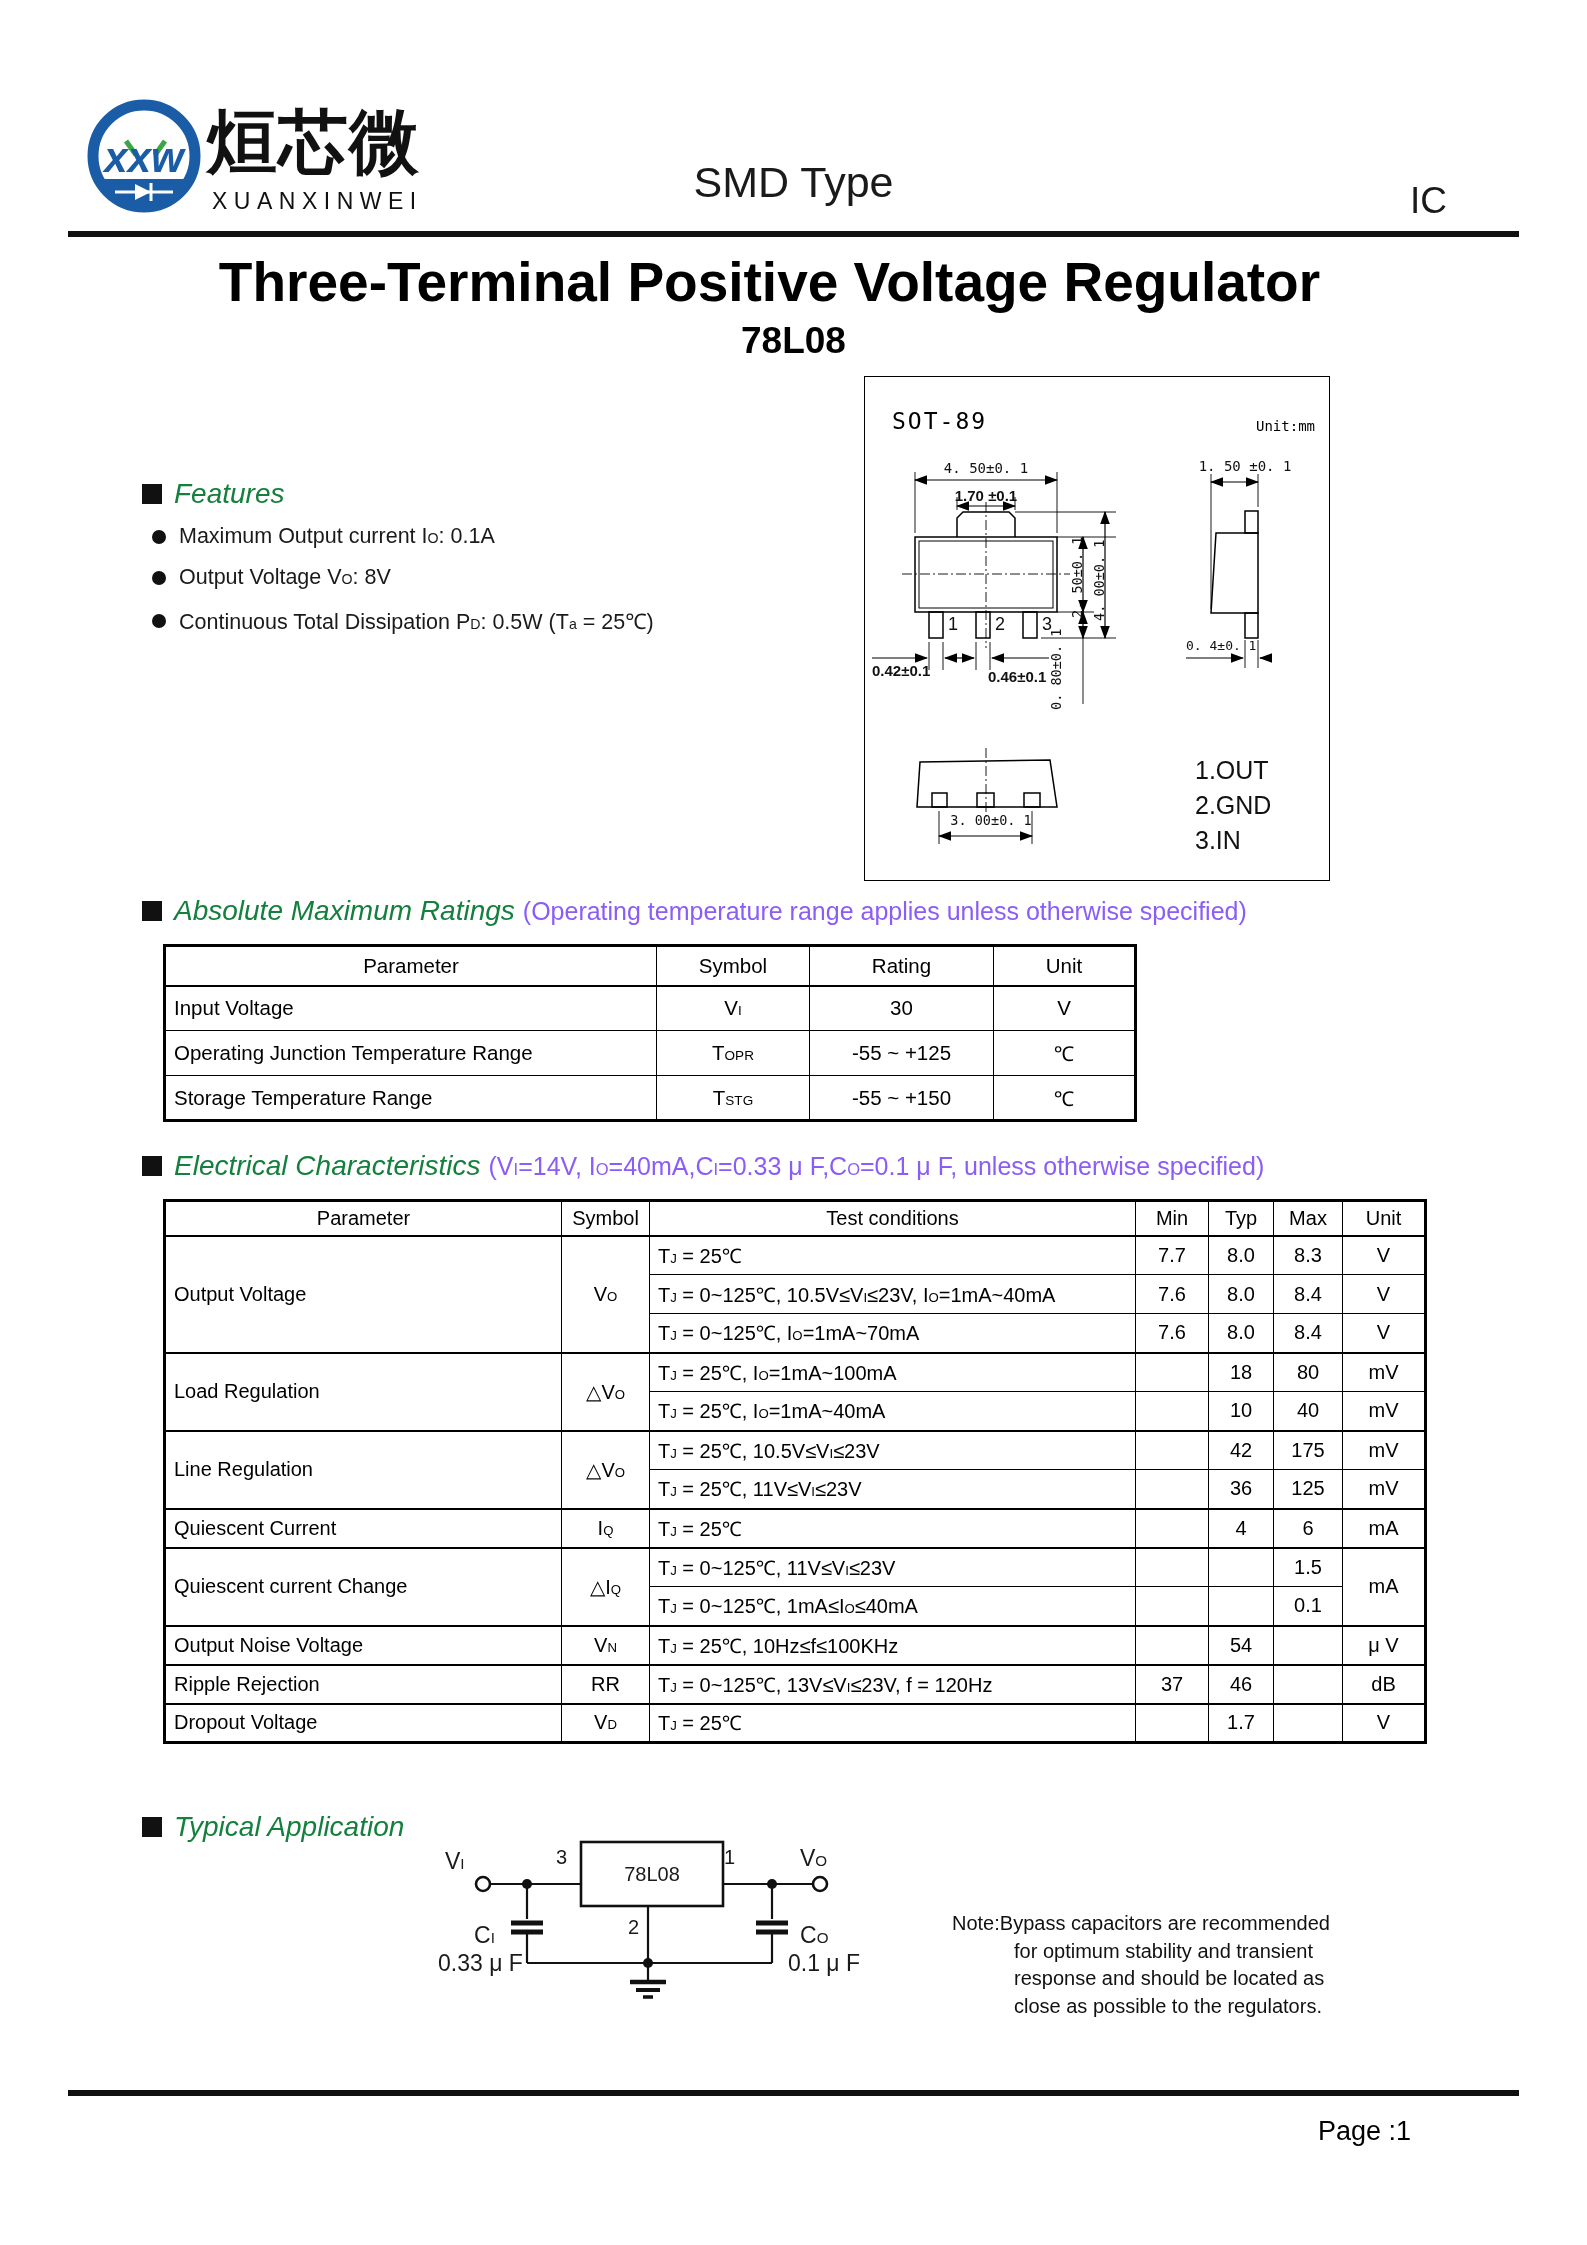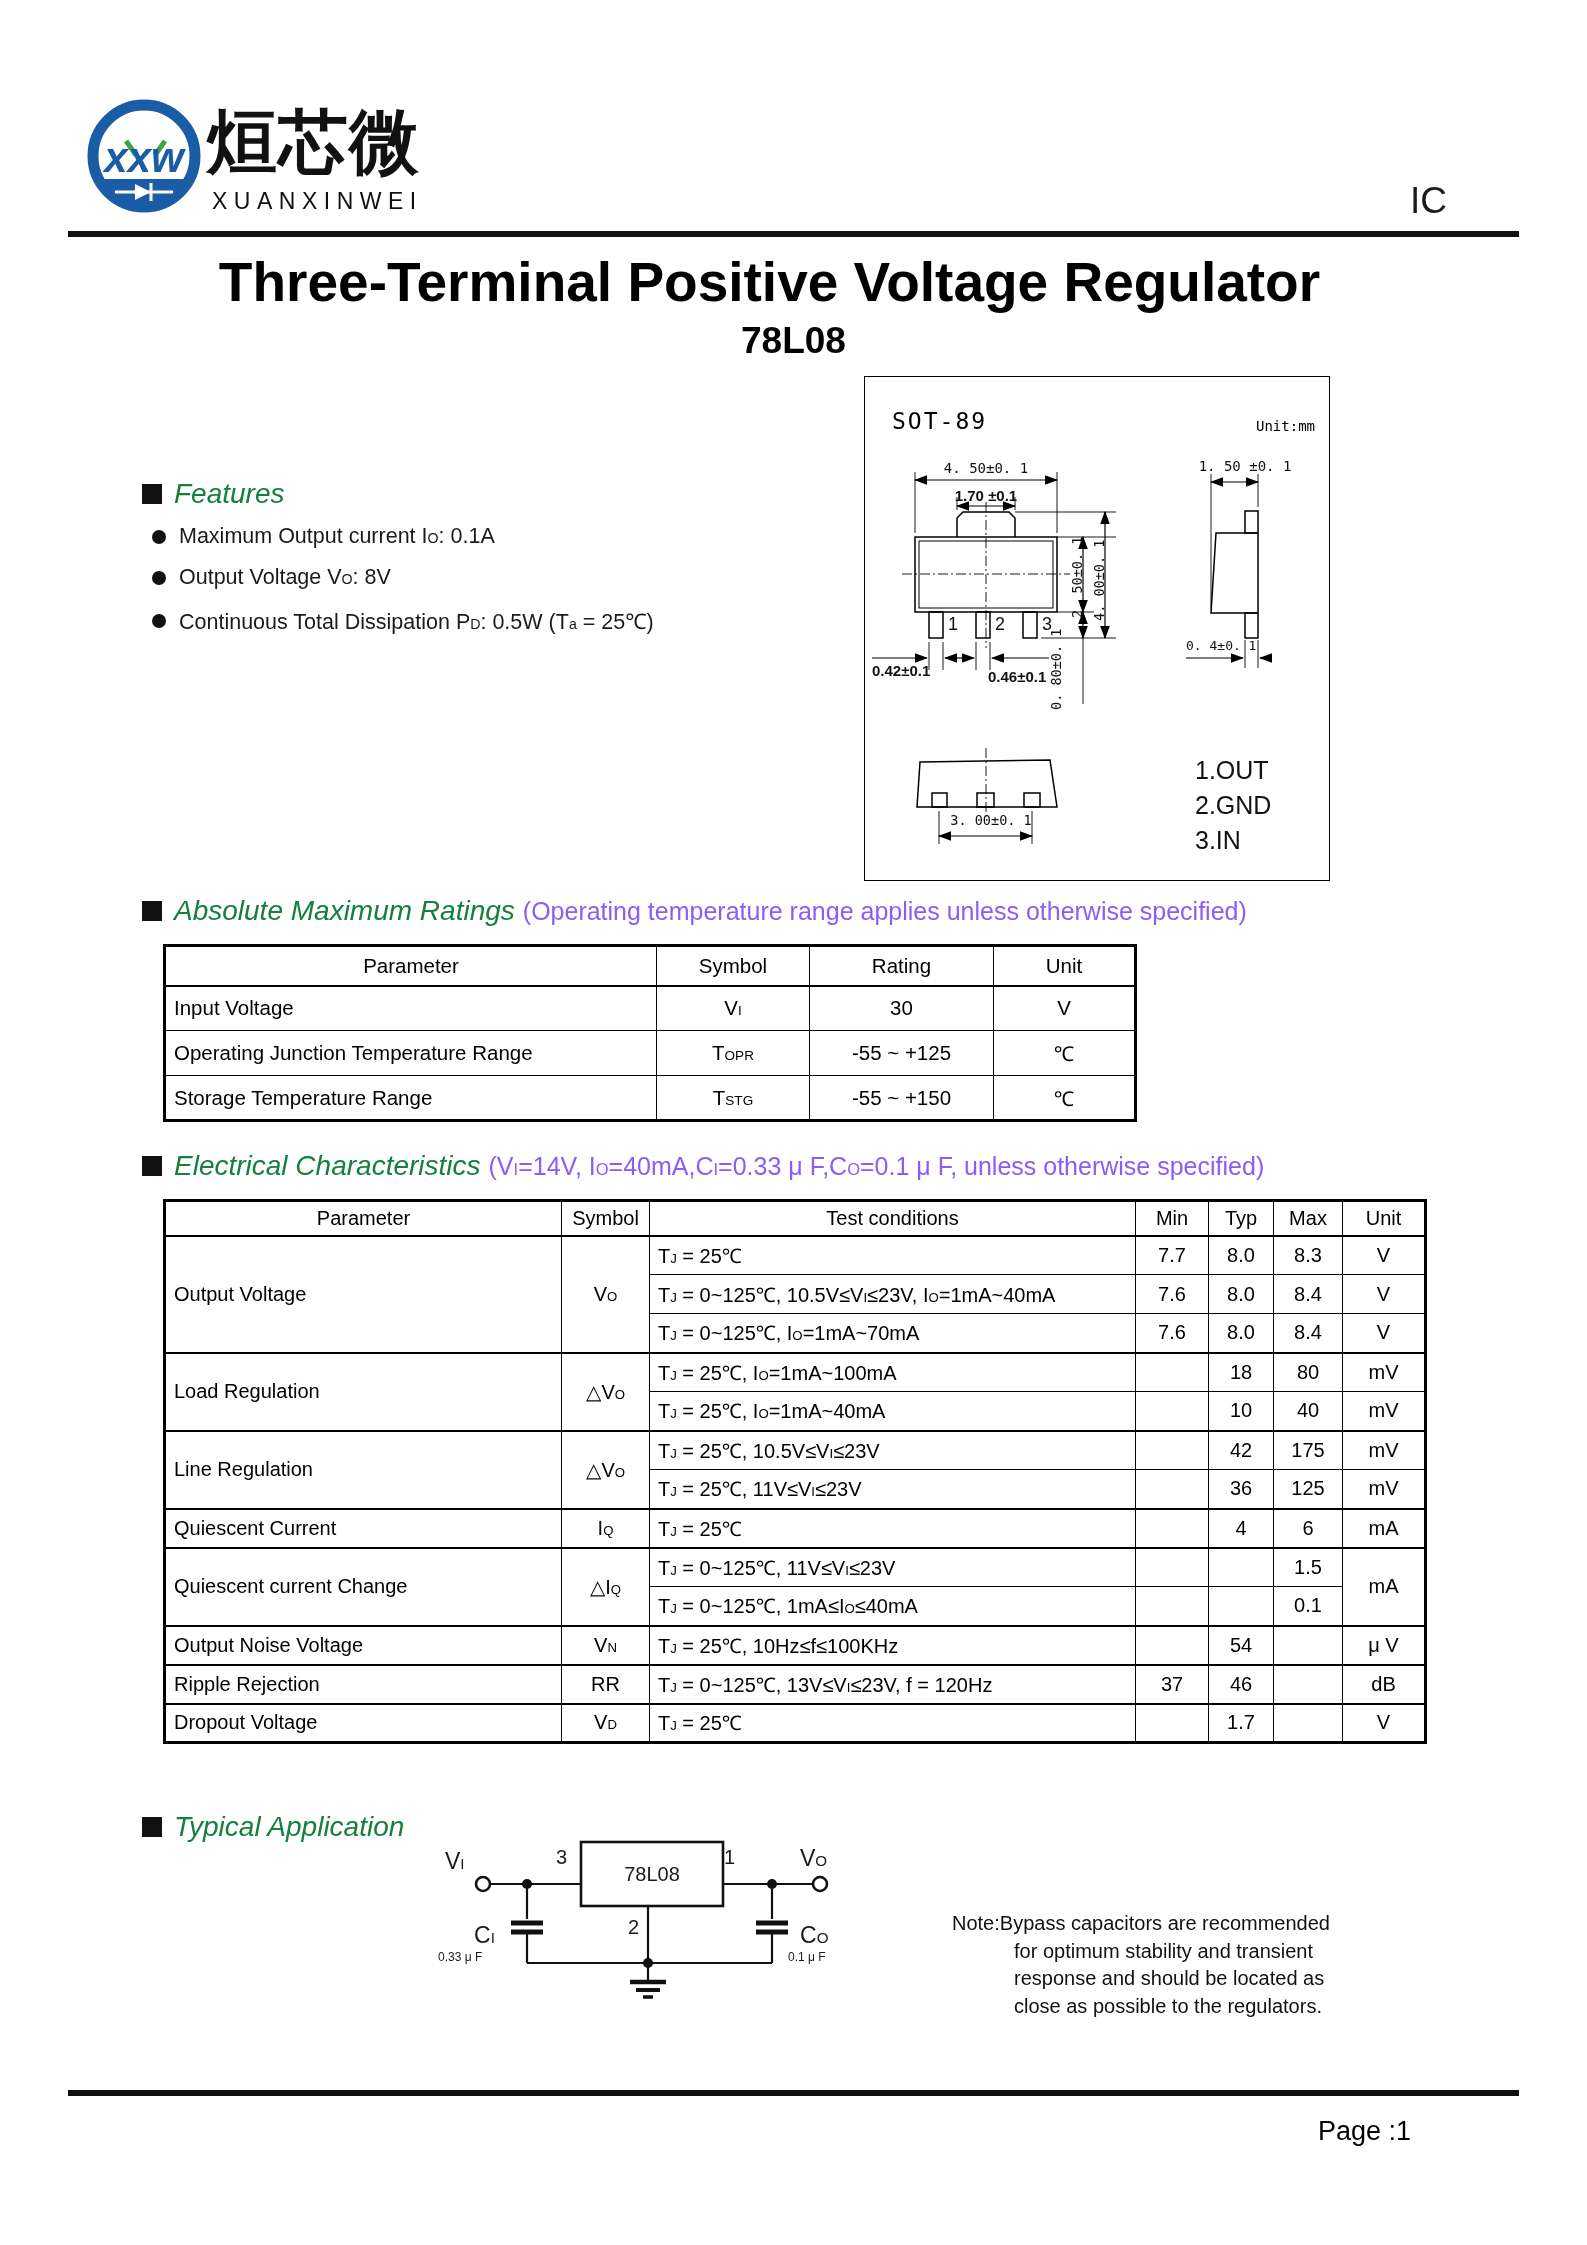--- a/index.html
+++ b/index.html
@@ -42,21 +42,21 @@
   .pkg-box { position:absolute; left:864px; top:376px; width:466px; height:505px; border:1.6px solid #000;}
   .mono { font-family:"DejaVu Sans Mono", monospace;}
   .dim { position:absolute; font-size:14px; white-space:nowrap; color:#111;}
   .rlabel { position:absolute; transform:rotate(-90deg); transform-origin:left bottom; white-space:nowrap;
             font-family:"DejaVu Sans Mono", monospace; font-size:13.5px; height:16px; line-height:16px; color:#111;}
   .pinnum { position:absolute; font-size:18px; color:#111;}
   .pinlist { position:absolute; font-size:25px; color:#111;}
   
   .circ-label { position:absolute; font-size:23px; color:#1a1a1a;}
   .circ-small { position:absolute; font-size:20px; color:#1a1a1a;}
-  .circ-val { position:absolute; font-size:12px; color:#1a1a1a;}
+  .circ-val { position:absolute; font-size:23px; color:#1a1a1a;}
   .note-block { position:absolute; left:952px; top:1910px; width:480px; font-size:20px; line-height:27.5px; color:#111;}
   .note-line + .note-line { padding-left:62px; }
   .footer-site { position:absolute; left:0; top:2116px; width:1570px; text-align:center; font-size:26px;}
   .footer-page { position:absolute; left:1318px; top:2116px; font-size:27px;}
   svg text { font-family:"Liberation Sans", sans-serif; }
 </style>
 </head>
 <body>
 
 <div class="page">
@@ -68,20 +68,21 @@
     <text x="59" y="75" text-anchor="middle" font-size="42" font-weight="bold" font-style="italic" fill="#1b5ca6">xxw</text>
     <path d="M13.5,82 A51,51 0 0 0 104.5,82 Z" fill="#1b5ca6"></path>
     <g stroke="#ffffff" stroke-width="3">
       <line x1="30" y1="95" x2="88" y2="95"></line>
       <path d="M50,87 L50,103 L66,95 Z" fill="#ffffff" stroke="none"></path>
       <line x1="66" y1="86" x2="66" y2="104"></line>
     </g>
   </svg>
   <div class="brand-cn">烜芯微</div>
   <div class="brand-en">XUANXINWEI</div>
+  <div class="smd-type">SMD Type</div>
   <div class="ic-label">IC</div>
   <div class="rule" style="left:68px; top:231px; width:1451px;"></div>
 
   <div class="doc-title">Three-Terminal Positive Voltage Regulator</div>
   <div class="part-no">78L08</div>
 
   <div class="pkg-box"></div>
   <div class="abs mono" style="left:892px; top:408px; font-size:23px; letter-spacing:2px;">SOT-89</div>
   <div class="abs mono" style="left:1256px; top:418px; font-size:14px;">Unit:mm</div>
 

